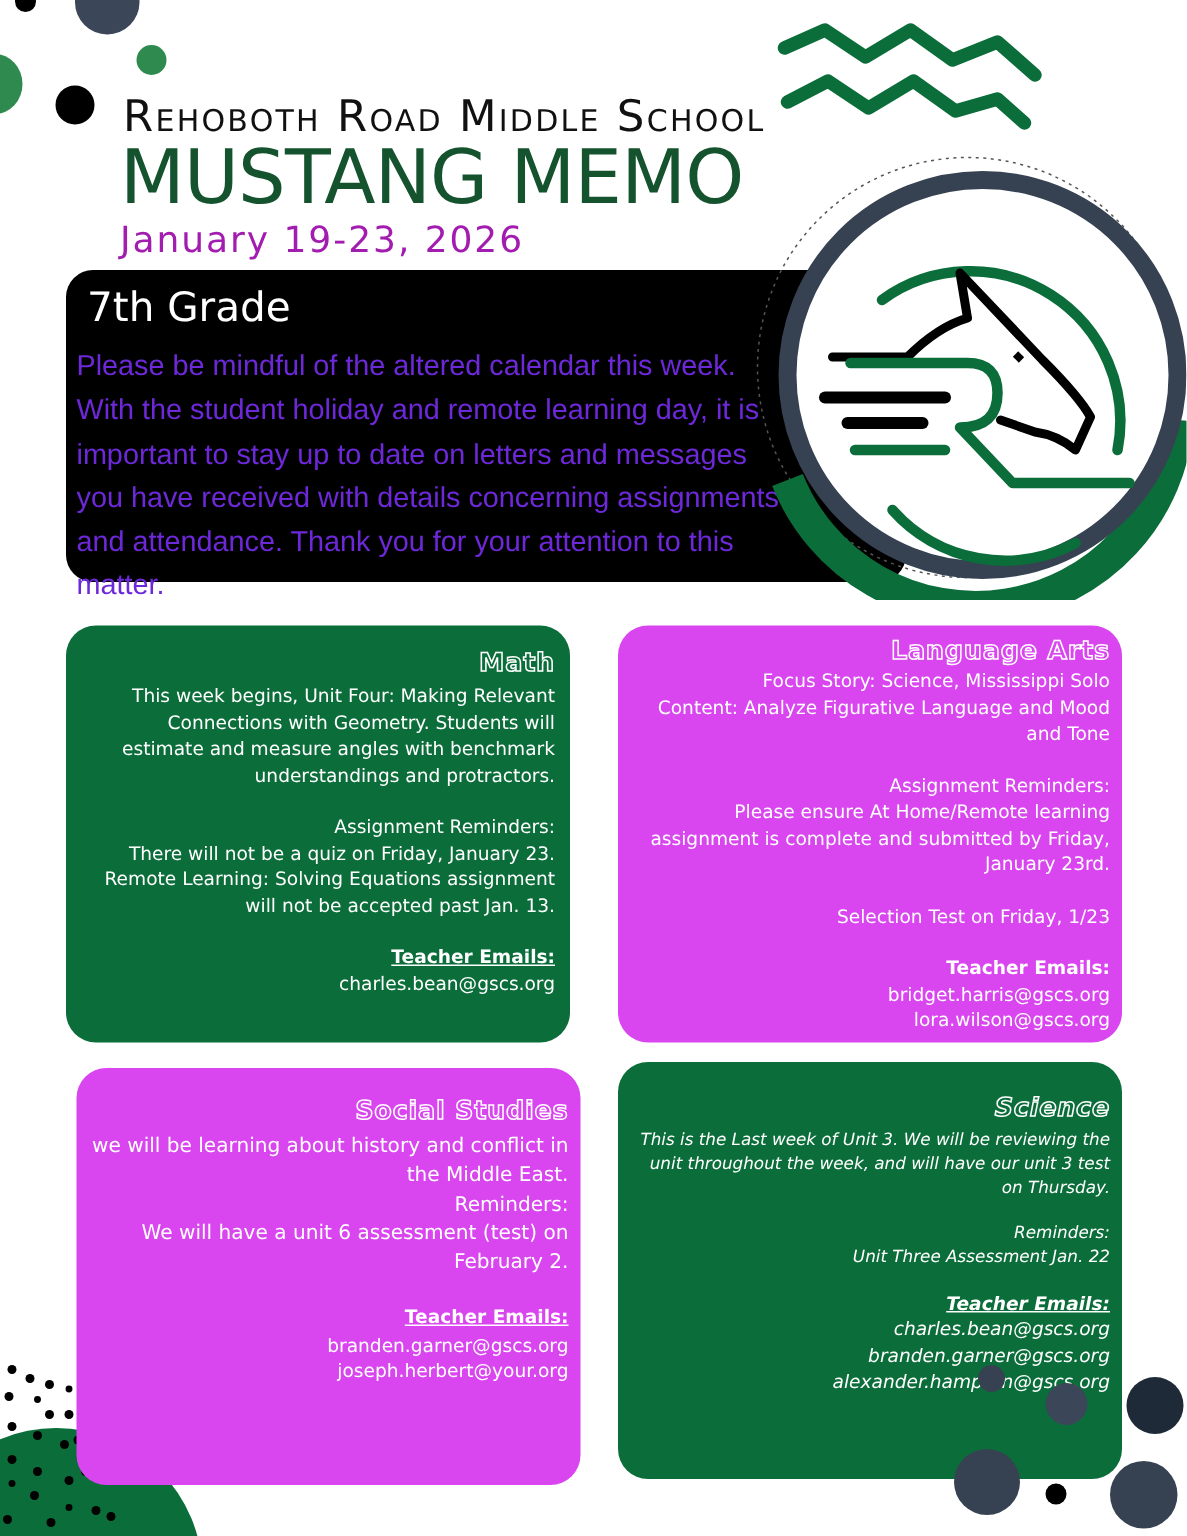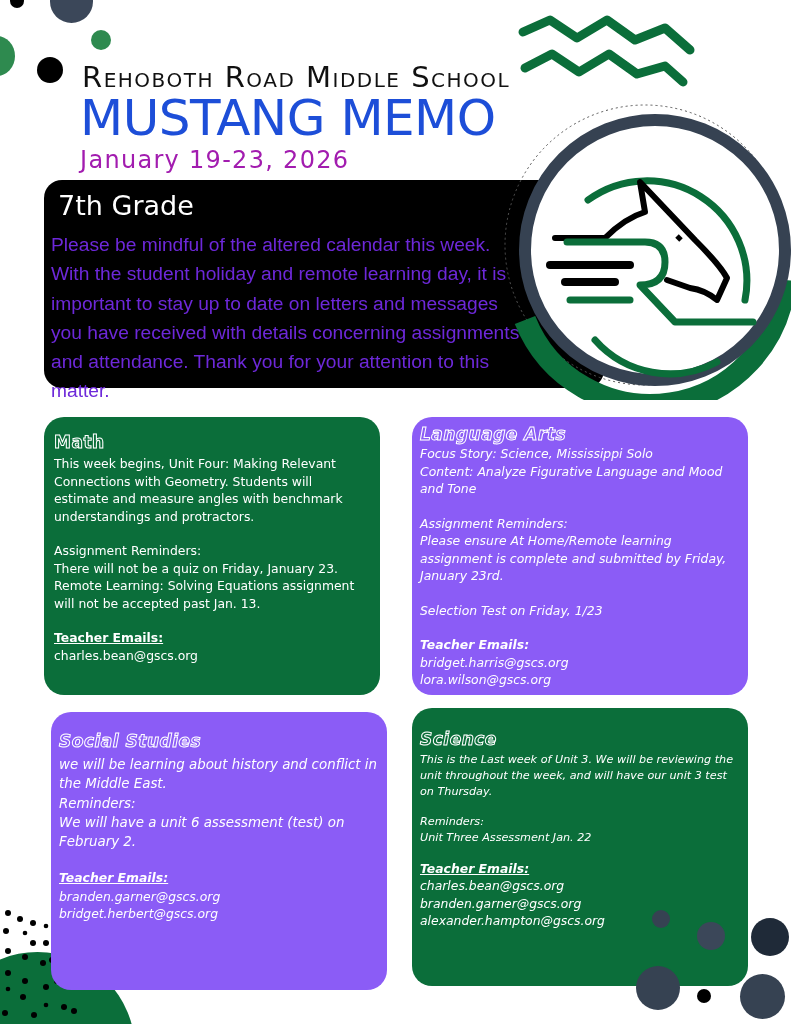--- a/index.html
+++ b/index.html
@@ -8,21 +8,21 @@
 
   .dot { position: absolute; border-radius: 50%; }
 
   .school-name {
     position: absolute; left: 82px; top: 60px;
     font-family: "DejaVu Sans", sans-serif; font-size: 29px; letter-spacing: 1.5px;
     color: #111; font-variant: small-caps; font-weight: normal;
   }
   .memo-title {
     position: absolute; left: 80px; top: 88px;
-    font-family: "DejaVu Sans", sans-serif; font-size: 50px; color: #1d4ed8;
+    font-family: "DejaVu Sans", sans-serif; font-size: 50px; color: #14532d;
     letter-spacing: -0.5px; line-height: 60px; font-weight: normal;
   }
   .date-line {
     position: absolute; left: 80px; top: 146px;
     font-family: "DejaVu Sans", sans-serif; font-size: 24px; letter-spacing: 1.3px; color: #a21caf;
   }
 
   .grade-box {
     position: absolute; left: 44px; top: 180px; width: 560px; height: 208px;
     background: #000; border-radius: 18px;
@@ -32,25 +32,25 @@
     font-family: "DejaVu Sans", sans-serif; font-size: 27px;
   }
   .grade-body {
     position: absolute; left: 51px; top: 230px; width: 480px; color: #6d28d9;
     font-family: "Liberation Sans", sans-serif; font-size: 19.2px; line-height: 29.3px;
   }
 
   .logo-wrap { position: absolute; left: 495px; top: 90px; width: 310px; height: 310px; }
 
   .card {
-    position: absolute; border-radius: 20px; color: #fff; text-align: left;
+    position: absolute; border-radius: 20px; color: #fff; text-align: right;
     font-family: "DejaVu Sans", sans-serif; font-size: 12.4px; line-height: 17.5px;
   }
   .card.green { background: #0b6e3a; }
-  .card.slate { background: #8b5cf6; font-style: italic; }
+  .card.slate { background: #d946ef; }
   .card-title {
     font-family: "DejaVu Sans", sans-serif; font-weight: bold; font-size: 17px;
     color: transparent; -webkit-text-stroke: 1px #ffffff; letter-spacing: 0.5px;
     line-height: 22px;
   }
   .card p { white-space: pre-line; }
   .emails-label { font-weight: bold; text-decoration: underline; margin-top: 17px; }
   .emails-label.nou { text-decoration: none; }
   .gap { height: 17px; }
 </style>
@@ -150,21 +150,21 @@
   </g>
 </svg>
 
 <div class="card slate" style="left:51px;top:712px;width:336px;height:278px;padding:18px 8px 0;font-size:13.4px;line-height:19.3px;">
   <div class="card-title">Social Studies</div>
   <p style="margin-top:3px;">we will be learning about history and conflict in the Middle East.</p>
   <p>Reminders:</p>
   <p>We will have a unit 6 assessment (test) on February 2.</p>
   <p class="emails-label" style="font-size:12.4px;">Teacher Emails:</p>
   <p style="font-size:12.4px;line-height:17.5px;">branden.garner@gscs.org</p>
-  <p style="font-size:12.4px;line-height:17.5px;">bridget.herbert@gscs.org</p>
+  <p style="font-size:12.4px;line-height:17.5px;">joseph.herbert@your.org</p>
 </div>
 
 <div class="card green" style="left:412px;top:708px;width:336px;height:278px;padding:20px 8px 0;font-size:11.2px;line-height:16px;font-style:italic;">
   <div class="card-title">Science</div>
   <p style="margin-top:2px;">This is the Last week of Unit 3. We will be reviewing the unit throughout the week, and will have our unit 3 test on Thursday.</p>
   <div class="gap" style="height:14px;"></div>
   <p>Reminders:</p>
   <p>Unit Three Assessment Jan. 22</p>
   <p class="emails-label" style="font-size:12.4px;margin-top:15px;">Teacher Emails:</p>
   <p style="font-size:12.4px;line-height:17.5px;">charles.bean@gscs.org</p>

